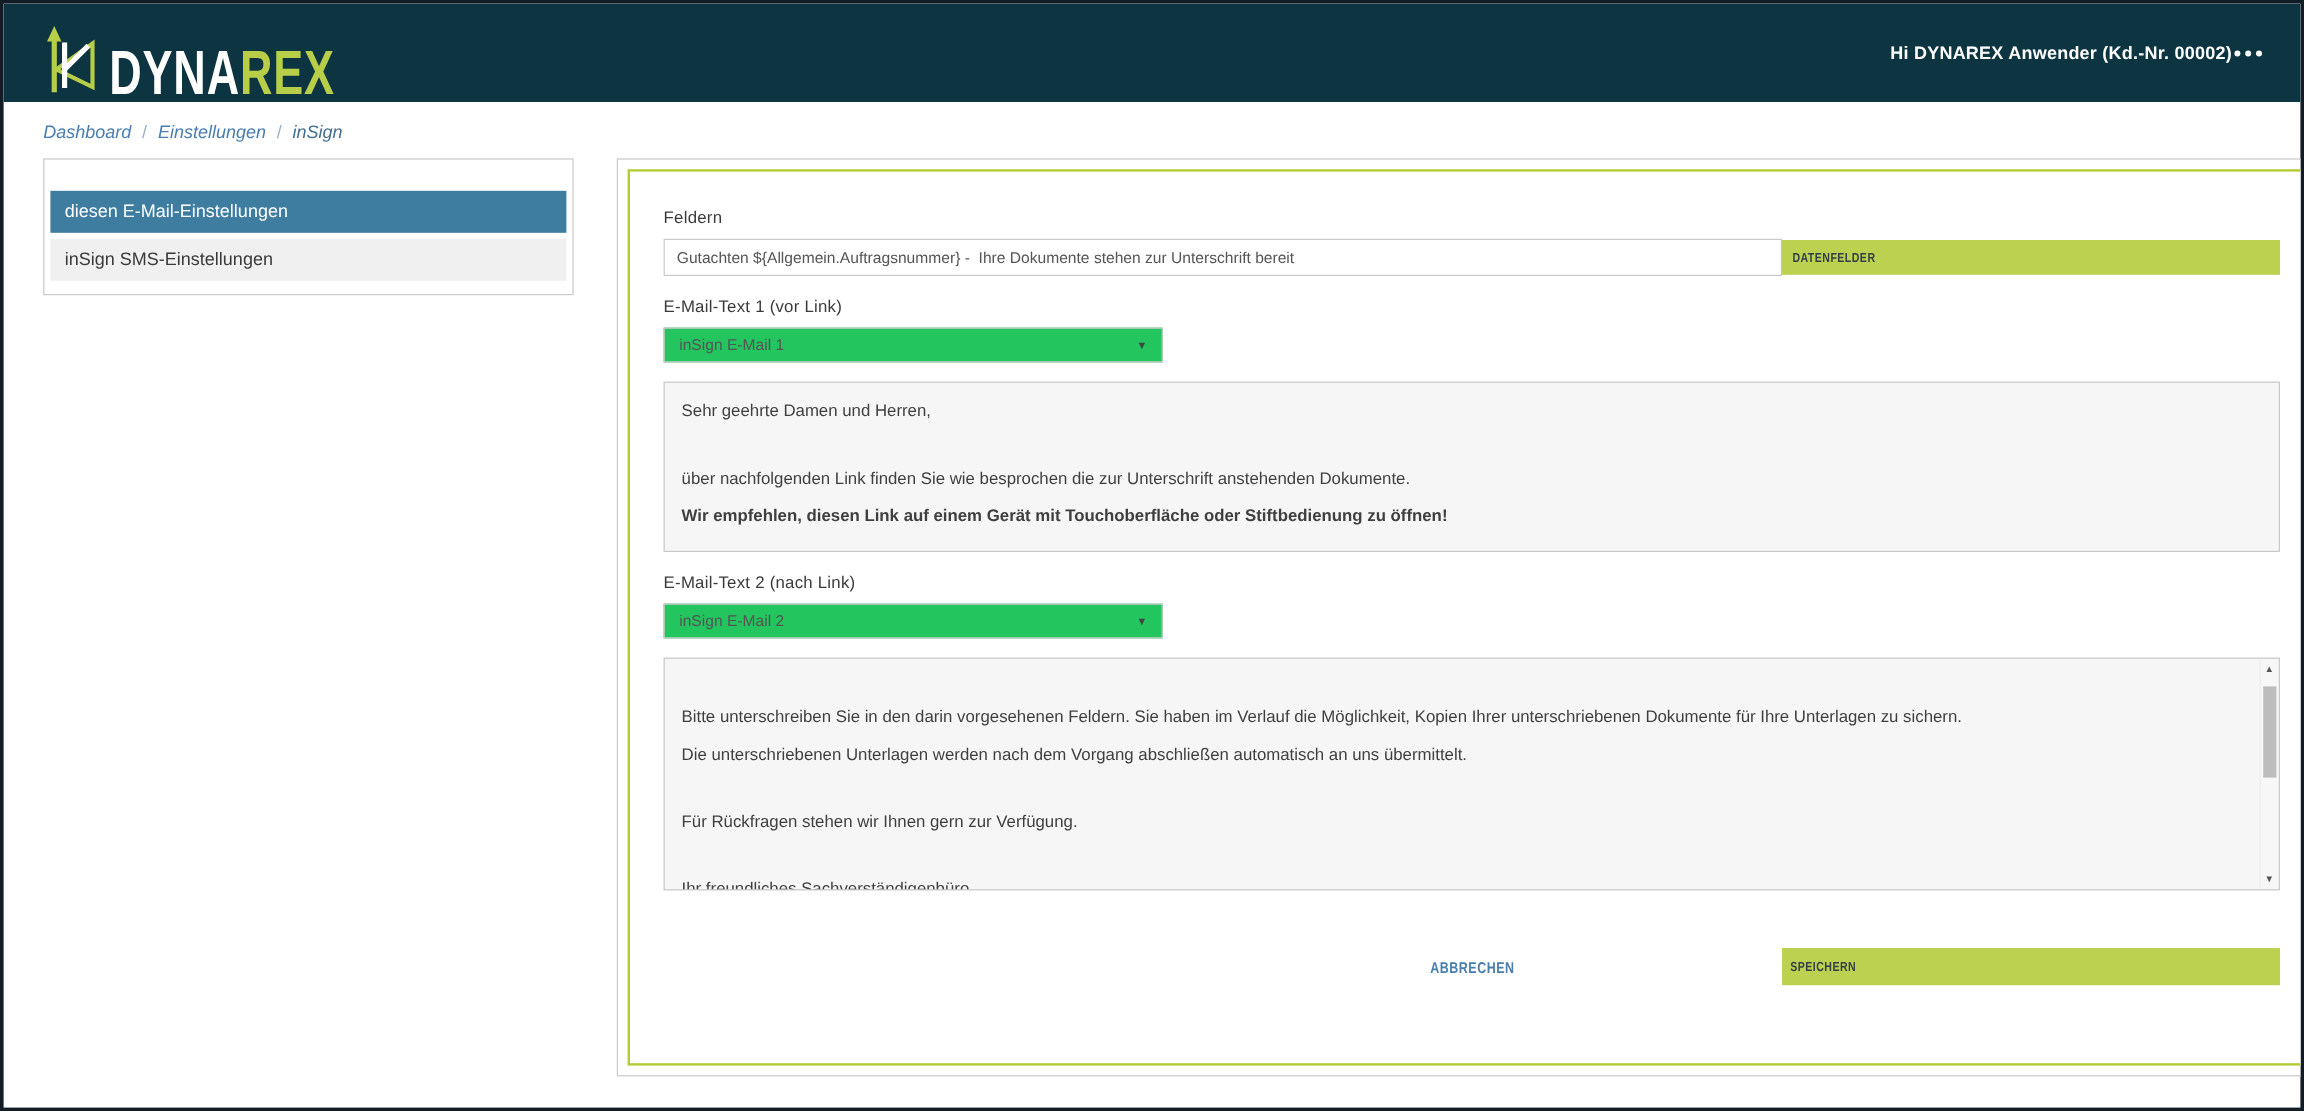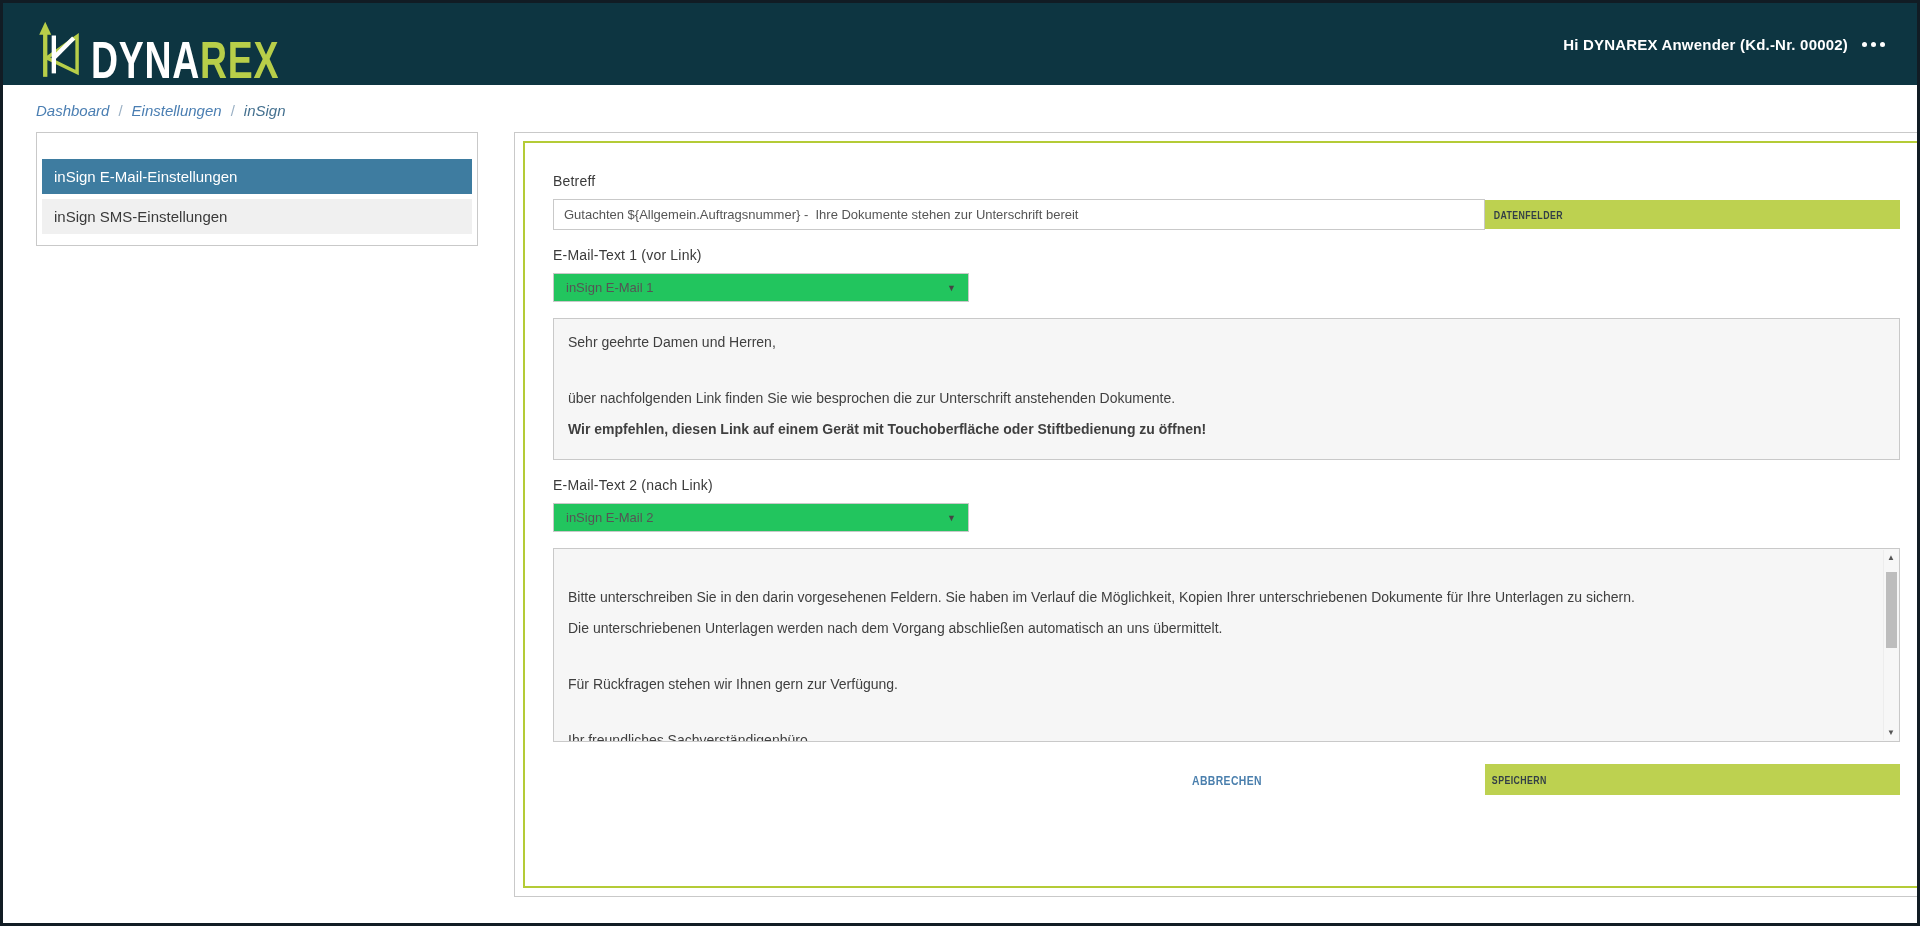--- a/index.html
+++ b/index.html
@@ -5,21 +5,21 @@
   * { margin:0; padding:0; box-sizing:border-box; }
   body { font-family:"Liberation Sans", sans-serif; background:#fff; }
   .page { width:1920px; height:926px; border:3px solid #111c24; background:#fff; overflow:hidden; position:relative; }
 
   
   .header { height:82px; background:#0d3541; display:flex; align-items:center; justify-content:space-between; padding:0 30px 0 30px; }
   .logo { display:flex; align-items:flex-end;margin-top:18px; }
   .logo-text { display:flex; transform:scaleX(0.72); transform-origin:left center; font-weight:700; font-size:52px; letter-spacing:1px; line-height:1; margin-left:6px; }
   .logo-dyna { color:#ffffff; }
   .logo-rex  { color:#b8ce49; }
-  .user-area { display:flex; align-items:center; gap:12px; }
+  .user-area { display:flex; align-items:center; gap:0; }
   .user-greeting { color:#ffffff; font-size:15px; font-weight:700; letter-spacing:0.2px; }
   .menu-dots { display:flex; gap:4px; cursor:pointer; padding:4px 2px; }
   .menu-dots i { width:5px; height:5px; border-radius:50%; background:#fff; display:block; }
 
   
   .breadcrumb { padding:17px 0 13px 33px; font-size:15px; display:flex; gap:9px; align-items:center; }
   .crumb { color:#4a7eb2; text-decoration:none; cursor:pointer;font-style:italic; }
   .crumb.current { color:#44708f; cursor:default; }
   .breadcrumb .sep { color:#9ab0c4; }
   .breadcrumb .sep:last-child { display:none; }
@@ -53,21 +53,21 @@
   .richtext p.bold { font-weight:700; }
   .rt-1 { height:142px; }
   .rt-2 { height:194px; padding-right:34px; }
 
   
   .vscroll { position:absolute; top:1px; right:1px; bottom:1px; width:15px; background:#f7f7f7; border-left:1px solid #ededed; }
   .vs-arrow { height:15px; display:flex; align-items:center; justify-content:center; font-size:8px; color:#555; cursor:pointer; }
   .vs-arrow.down { position:absolute; bottom:0; left:0; right:0; }
   .vs-thumb { position:absolute; top:22px; left:2px; width:11px; height:76px; background:#bdbdbd; cursor:pointer; }
 
-  .footer-row { margin-top:22px; position:relative; height:31px; }
+  .footer-row { margin-top:48px; position:relative; height:31px; }
   .btn-cancel { position:absolute; left:50%; top:50%; transform:translate(-50%,-50%); background:none; border:none; color:#4a7fad; font-size:13px; font-weight:700; cursor:pointer; }
   .btn-cancel span { display:inline-block; transform:scaleX(0.8); letter-spacing:0.5px; }
   .btn-save { position:absolute; right:0; top:0; height:31px; }
 </style>
 </head>
 <body>
 
 <div class="page">
 
   <div class="header">
@@ -105,29 +105,29 @@
       <span class="sep">/</span>
 
       <a class="crumb current">inSign</a>
 
     </div>
 
   <div class="content">
 
     <div class="sidebar-card">
 
-        <div class="side-item selected">inSign E-Mail-Einstellungen</div>
+        <div class="side-item selected">diesen E-Mail-Einstellungen</div>
 
         <div class="side-item">inSign SMS-Einstellungen</div>
       </div>
 
     <div class="main-card">
       <div class="green-panel">
 
-        <div class="field-label">Betreff</div>
+        <div class="field-label">Feldern</div>
         <div class="subject-row">
           <input class="subject-input" type="text" value="Gutachten ${Allgemein.Auftragsnummer} -  Ihre Dokumente stehen zur Unterschrift bereit" style="">
           <button class="btn-green">
               <span>DATENFELDER</span>
             </button>
         </div>
 
         <div class="field-label lbl-2">E-Mail-Text 1 (vor Link)</div>
         <div class="select">
           <span class="sel-text">inSign E-Mail 1</span>

